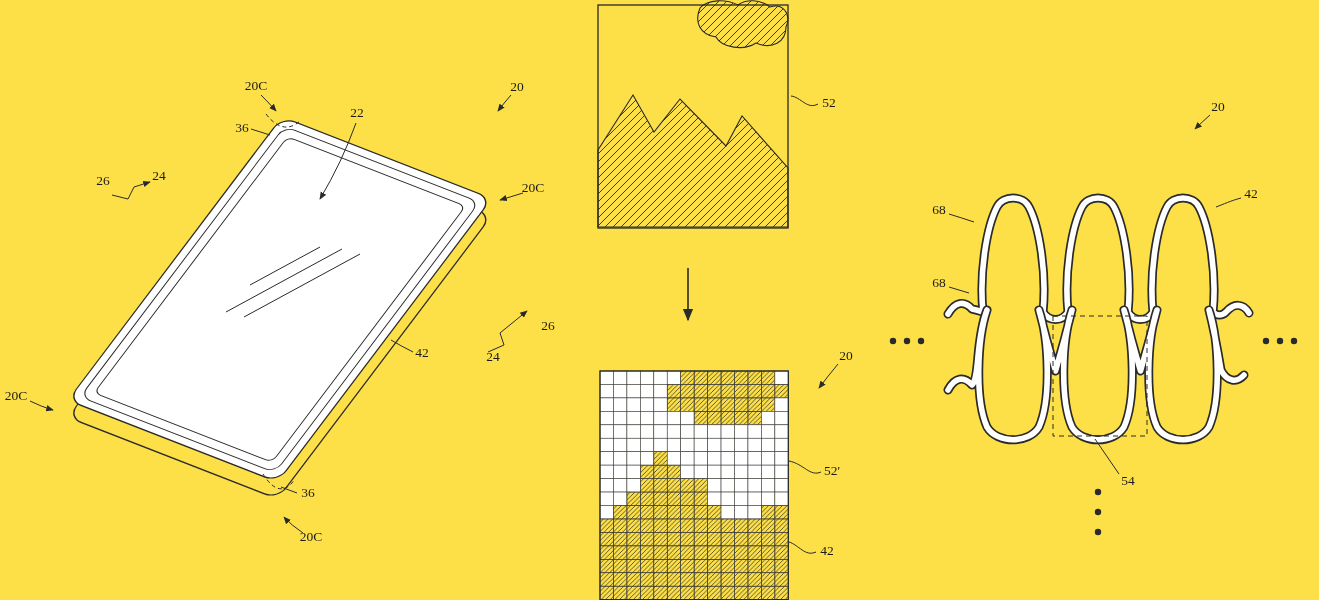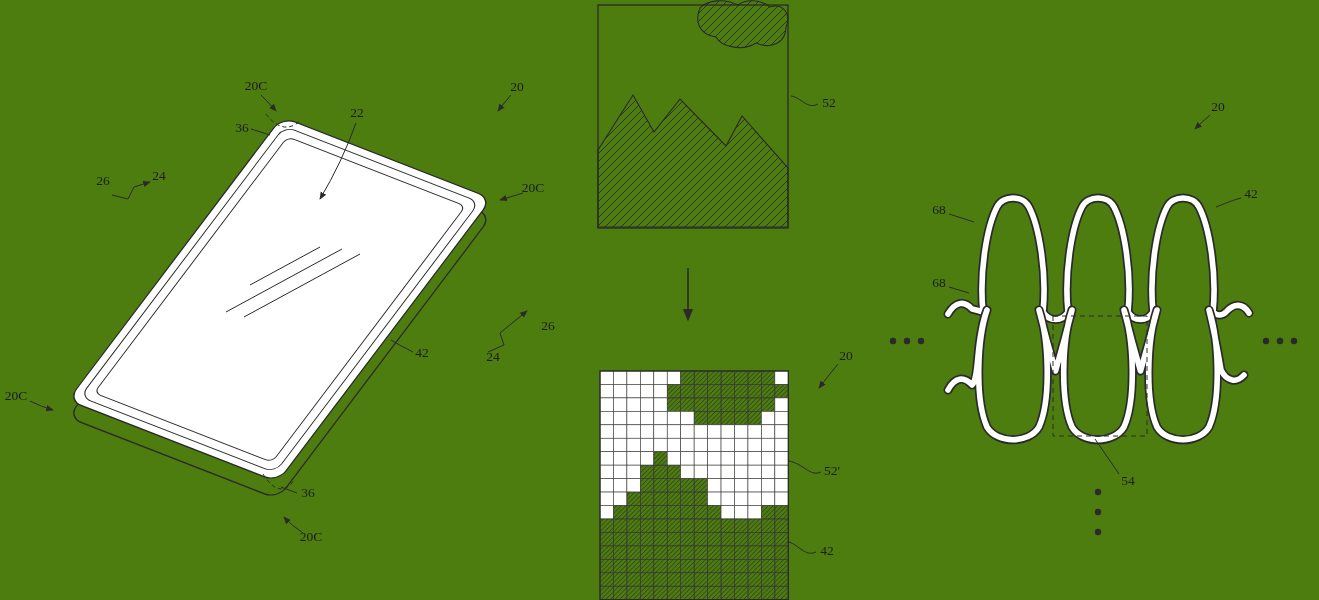--- a/index.html
+++ b/index.html
@@ -1,16 +1,16 @@
 <!DOCTYPE html>
 <html><head>
 <meta charset="utf-8">
 <style>
   html,body{margin:0;padding:0;background:#ffffff;}
-  .sheet{position:relative;width:1319px;height:600px;background:#4d7c0f;overflow:hidden;}
+  .sheet{position:relative;width:1319px;height:600px;background:#fde047;overflow:hidden;}
   svg{position:absolute;top:0;left:0;}
   .outline{fill:none;stroke:#2a2a2a;stroke-width:1.3;}
   .outline-thin{fill:none;stroke:#2a2a2a;stroke-width:1;}
   .facefill{fill:#ffffff;stroke:#2a2a2a;stroke-width:1.3;}
   .hidden-edge{fill:none;stroke:#2a2a2a;stroke-width:1;stroke-dasharray:4 3;}
   .leader{fill:none;stroke:#2a2a2a;stroke-width:1;}
   .leader-arrow{fill:none;stroke:#2a2a2a;stroke-width:1;marker-end:url(#arw);}
   .big-arrow{fill:none;stroke:#2a2a2a;stroke-width:1.6;marker-end:url(#arw);}
   .ref{font-family:"Liberation Serif","DejaVu Serif",serif;font-size:13.5px;fill:#1c1c1c;}
   .hatched{fill:url(#hatch);stroke:#2a2a2a;stroke-width:1.1;}

